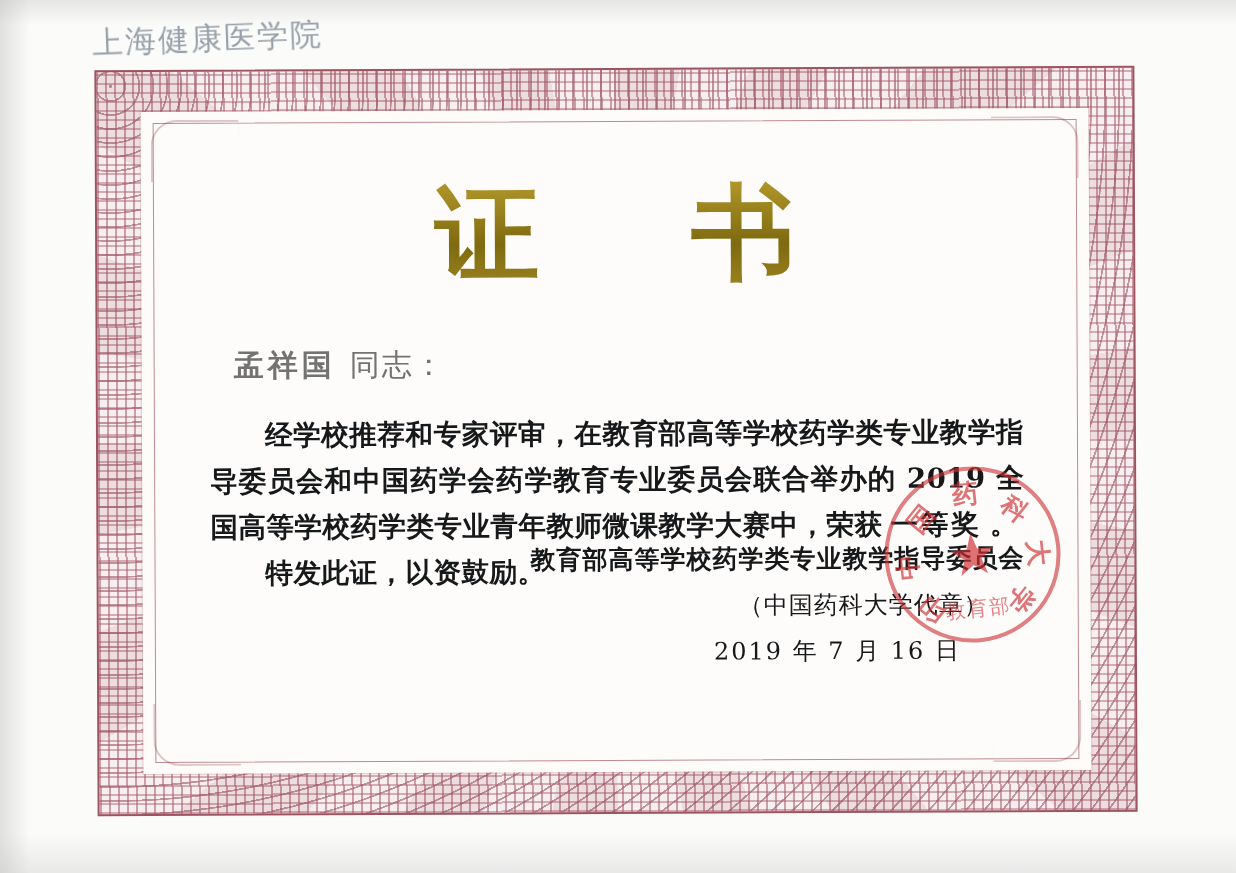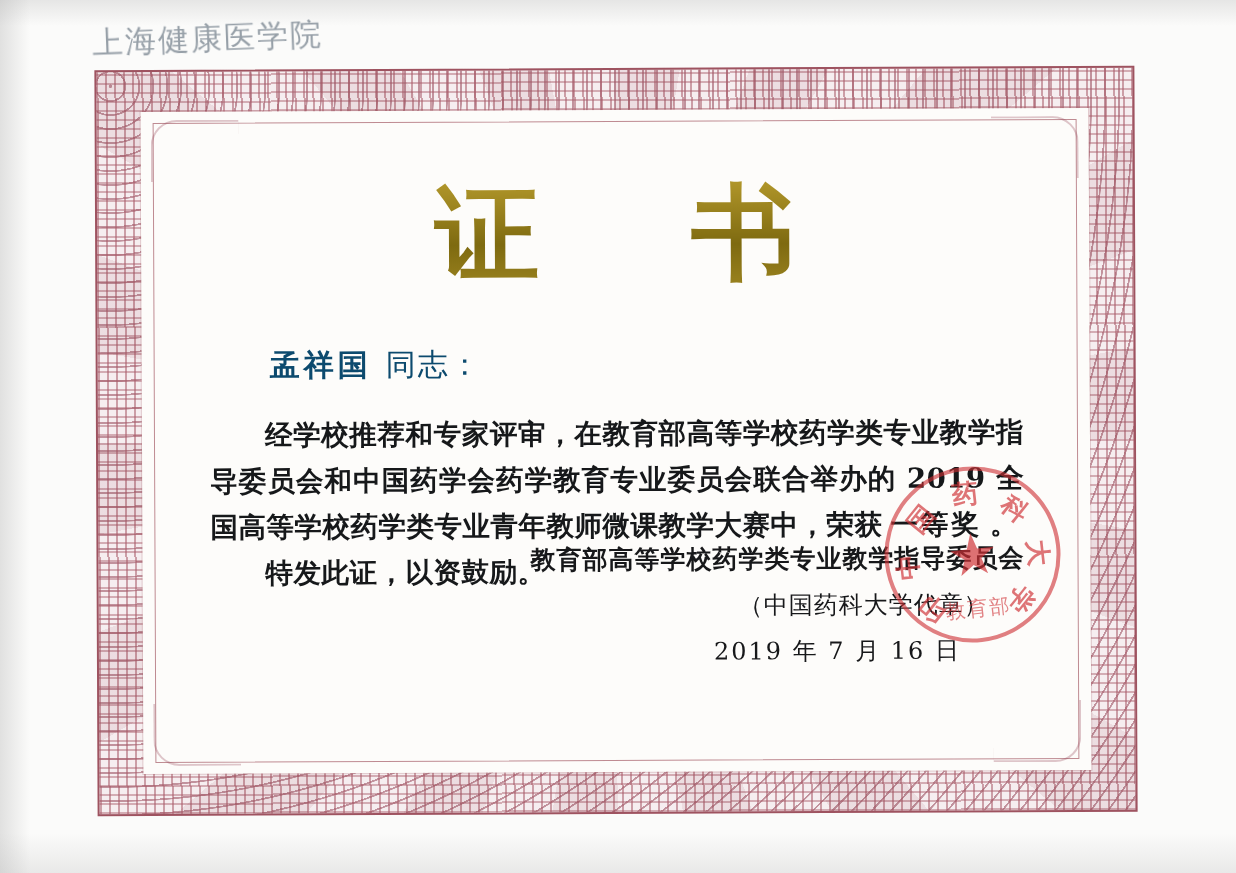--- a/index.html
+++ b/index.html
@@ -155,23 +155,22 @@
     -webkit-text-fill-color: transparent;
     line-height: 1.1;
   }
 
   #recipient-line {
     position: absolute;
     top: 234px;
     left: 92px;
     font-family: Liberation Mono, monospace;
     font-size: 30px;
-    color: #0c4a6e;
+    color: #737373;
     letter-spacing: 2px;
-    margin-left: 36px;
   }
   #recipient-name {
     font-weight: bold;
     letter-spacing: 4px;
     margin-right: 14px;
   }
 
   #body-text {
     position: absolute;
     top: 300px;

